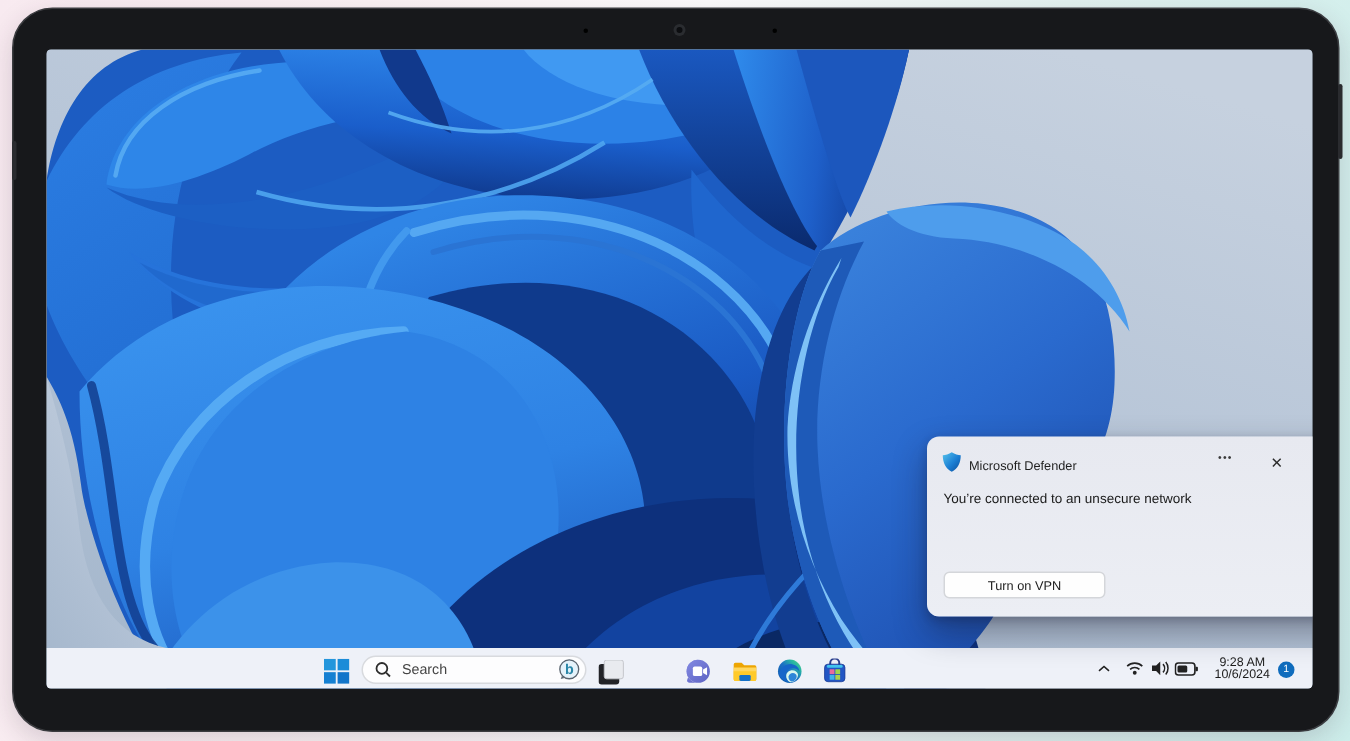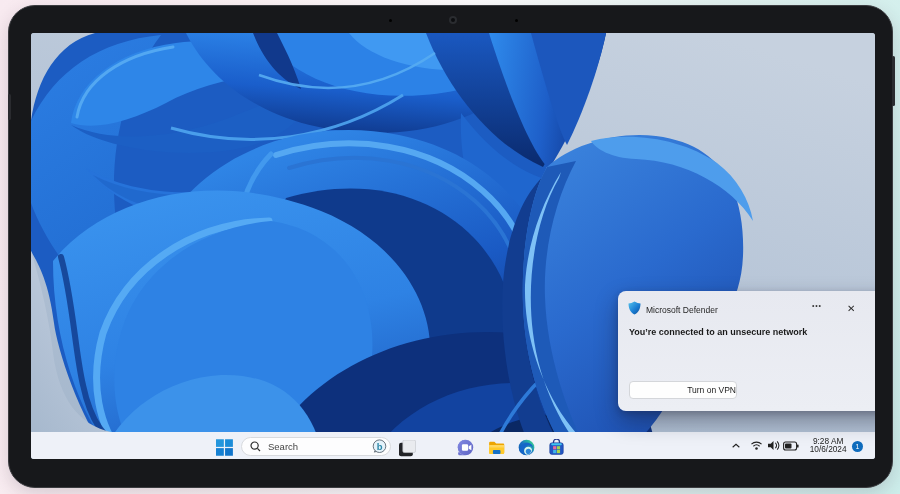--- a/index.html
+++ b/index.html
@@ -41,26 +41,26 @@
   
   .notif{
     position:absolute;left:587px;top:258px;width:296px;height:120px;
     background:linear-gradient(180deg,#e7e9f0,#eceef4);
     border-radius:8px;
     box-shadow:0 10px 22px rgba(20,20,40,.38), 0 2px 6px rgba(20,20,40,.22);
   }
   .notif .apptitle{position:absolute;left:28px;top:13.5px;font-size:8.5px;color:#1f1f1f;}
   .notif .dots{position:absolute;left:194px;top:11px;font-size:7px;letter-spacing:0.8px;color:#3a3a3a;}
   .notif .close{position:absolute;left:229px;top:12px;font-size:10px;color:#2c2c2c;font-weight:normal;}
-  .notif .ntitle{position:absolute;left:11px;top:36px;font-size:9px;font-weight:bold;color:#1a1a1a;}
+  .notif .ntitle{position:absolute;left:11px;top:36px;font-size:9px;font-weight:normal;color:#1a1a1a;}
   .notif .nbody{position:absolute;left:11px;top:51px;width:214px;font-size:9.5px;line-height:13.6px;color:#5c5f66;}
   .nbtn{
     position:absolute;top:90px;height:18px;width:108px;
     background:#fefefe;border:1px solid #d4d6da;border-radius:4px;
-    box-sizing:border-box;text-align:right;font-size:8.5px;color:#1b1b1b;
+    box-sizing:border-box;text-align:center;font-size:8.5px;color:#1b1b1b;
     line-height:16px;
   }
 </style>
 </head>
 <body>
 <div class="device">
   <div class="screen">
     
     <svg width="844" height="426" viewBox="0 0 844 426" style="filter:blur(0.5px)">
       <defs>

